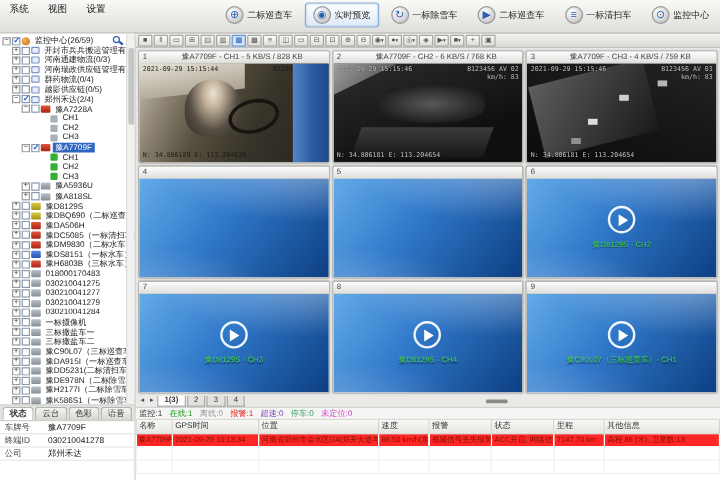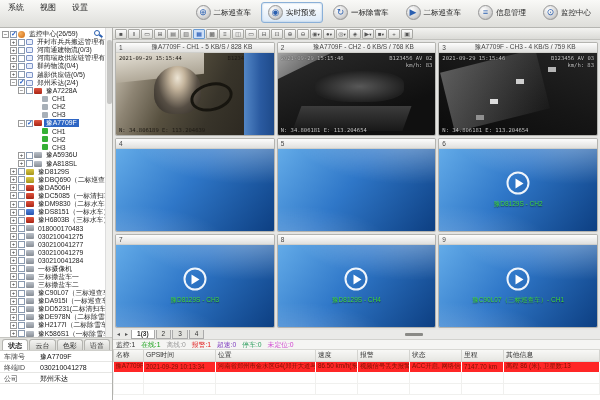--- a/index.html
+++ b/index.html
@@ -141,21 +141,21 @@
       <div class="tb">
         <span class="tbicon">↻</span>
         <span>一标除雪车</span>
       </div>
       <div class="tb">
         <span class="tbicon">▶</span>
         <span>二标巡查车</span>
       </div>
       <div class="tb">
         <span class="tbicon">≡</span>
-        <span>信息管理</span>
+        <span>一标清扫车</span>
       </div>
       <div class="tb">
         <span class="tbicon">⊙</span>
         <span>监控中心</span>
       </div>
   </div>
 </div>
 
 <div id="content">
   <div id="sidebar">

